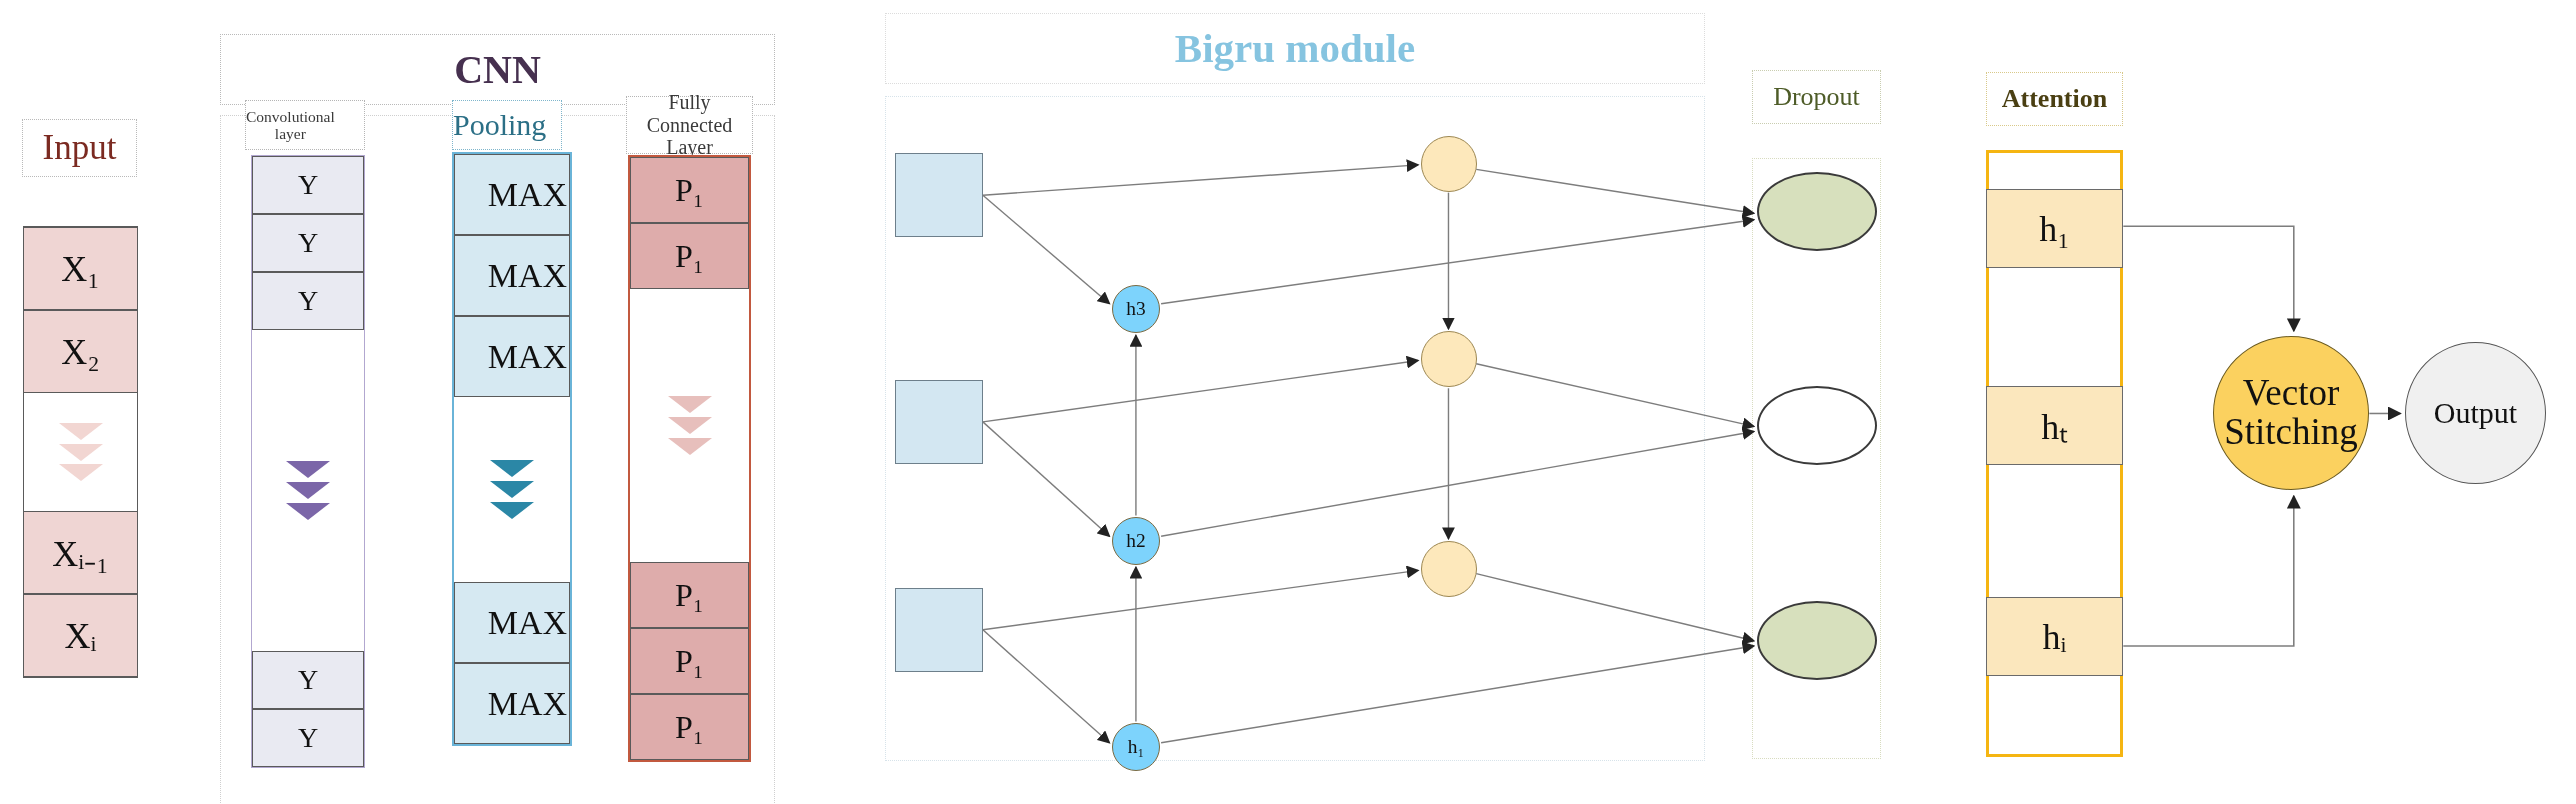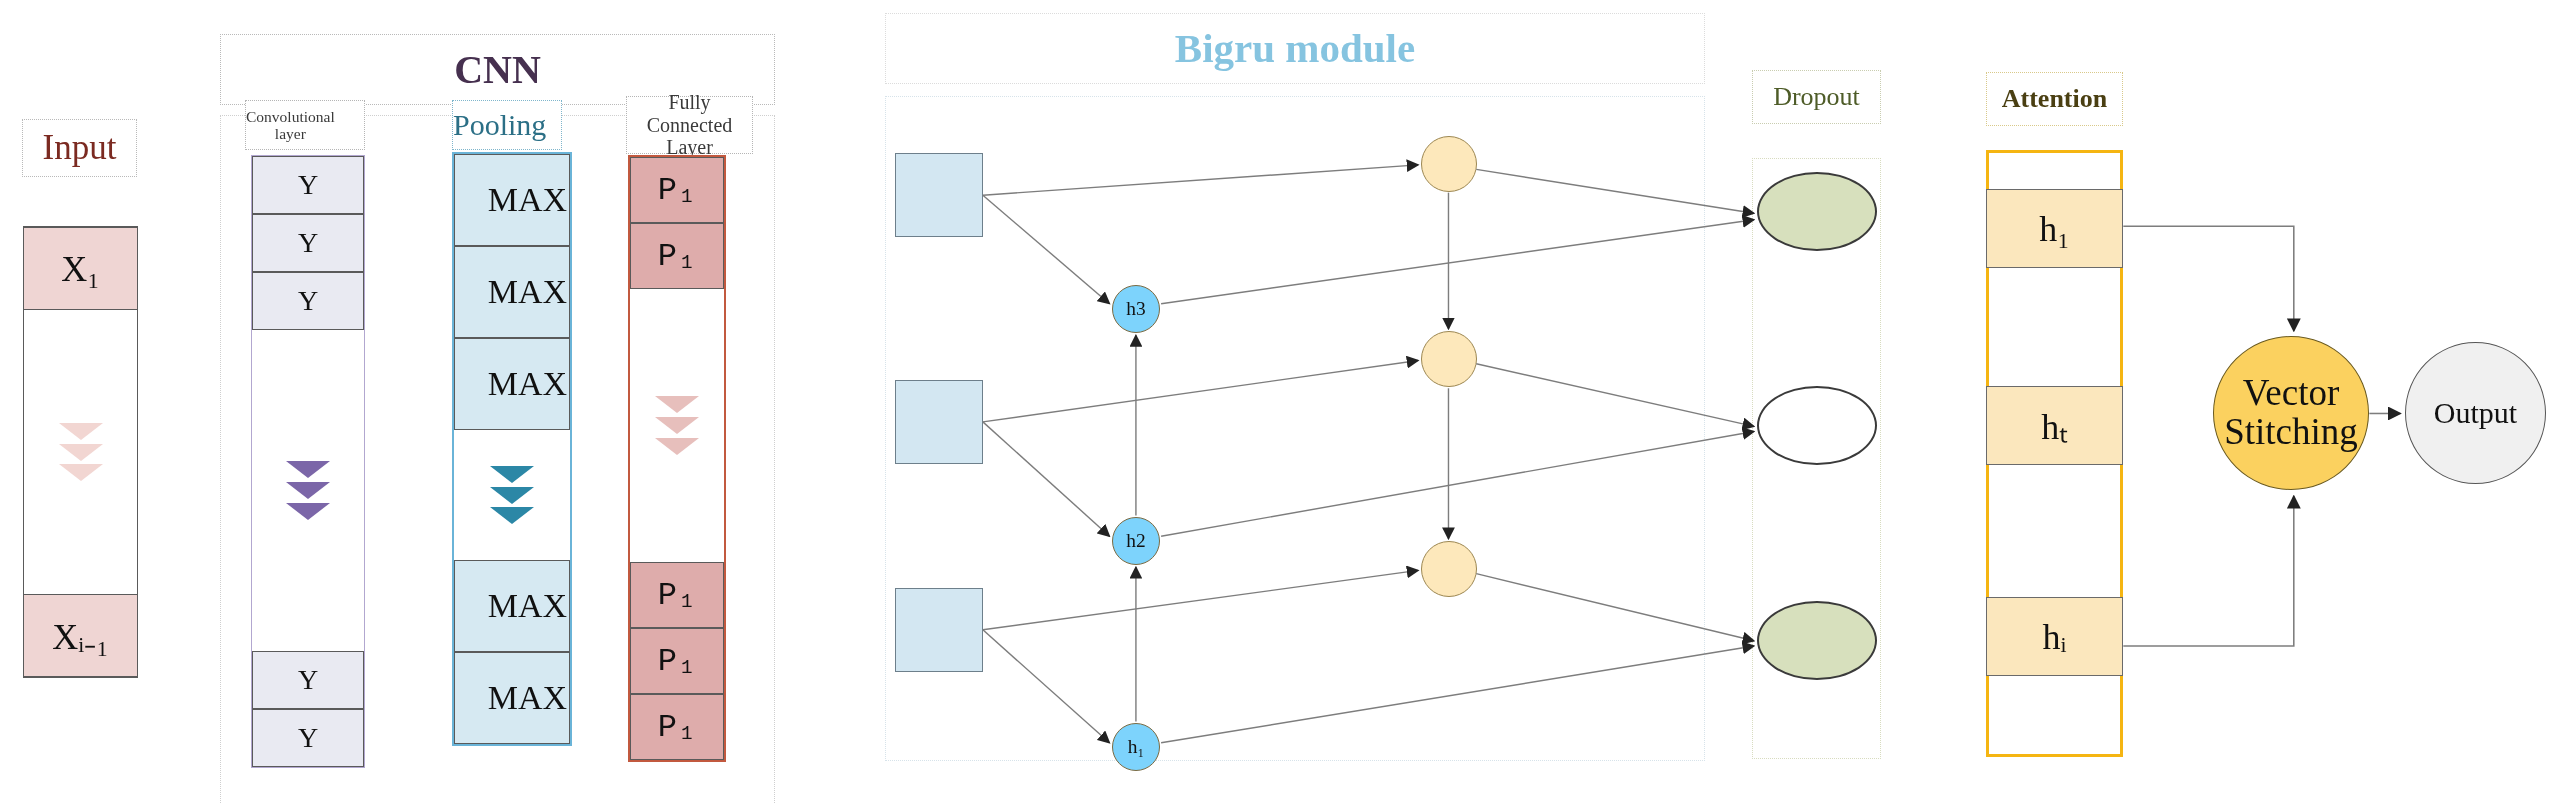--- a/index.html
+++ b/index.html
@@ -44,24 +44,24 @@
   #cap-fc{left:626px;top:96px;width:127px;height:58px;font-size:20px;color:#3a3a3a;
      border:1.3px dotted #b5b5b5;}
 
   .stack{position:absolute;box-sizing:border-box;background:#fff;
      display:flex;flex-direction:column;justify-content:space-between;}
   #conv-stack{left:251px;top:155px;width:114px;height:613px;border:1.9px solid #b2a7d0;}
   .conv-cell{height:58px;background:#e9eaf2;border:1.9px solid #5a5a5a;
      display:flex;align-items:center;justify-content:center;font-size:28px;color:#111;
      box-sizing:border-box;}
   #pool-stack{left:452px;top:152px;width:120px;height:594px;border:2.6px solid #6ab4d8;}
-  .pool-cell{height:92px;background:#d6e9f2;border:1.9px solid #5a5a5a;
+  .pool-cell{height:81px;background:#d6e9f2;border:1.9px solid #5a5a5a;
      display:flex;align-items:center;justify-content:center;font-size:34px;color:#111;
      box-sizing:border-box;padding-left:31px;}
-  #fc-stack{left:628px;top:155px;width:98px;height:607px;border:2.6px solid #c2593f;font-family:Liberation Mono, monospace;}
+  #fc-stack{left:628px;top:155px;width:123px;height:607px;border:2.6px solid #c2593f;}
   .fc-cell{height:66px;background:#deacab;border:1.9px solid #5a5a5a;
      display:flex;align-items:center;justify-content:center;font-size:32px;color:#111;
      box-sizing:border-box;}
   .s-gap{flex:1 1 auto;display:flex;align-items:center;justify-content:center;background:#fff;}
 
   
   #bigru-title-box{left:885px;top:13px;width:820px;height:71px;
      font-size:41px;font-weight:bold;color:#86c4e0;border:1.3px dotted #dcdcdc;}
   #bigru-body{position:absolute;left:885px;top:96px;width:820px;height:665px;
      border:1.3px dotted #d7e3ea;box-sizing:border-box;background:#fff;}
@@ -105,28 +105,30 @@
   svg.wires{position:absolute;left:0;top:0;width:2576px;height:805px;
      pointer-events:none;}
 </style>
 </head>
 <body>
 
 <div class="cap" id="input-caption">Input</div>
 
 <div id="input-stack">
   <div class="in-cell">X₁</div>
+  <div class="in-cell">X₂</div>
   <div class="in-gap">
     <span class="chev">
       <i style="border-top-color:#f2d6d2"></i>
         <i style="border-top-color:#f2d6d2"></i>
         <i style="border-top-color:#f2d6d2"></i>
     </span>
   </div>
   <div class="in-cell">Xᵢ₋₁</div>
+  <div class="in-cell">Xᵢ</div>
 </div>
 
 <div class="cap" id="cnn-title-box">CNN</div>
 <div id="cnn-body"></div>
 
 <div class="col-cap" id="cap-conv">
   <span>
     <span>Convolutional</span><br>
     <span>layer</span>
   </span>

